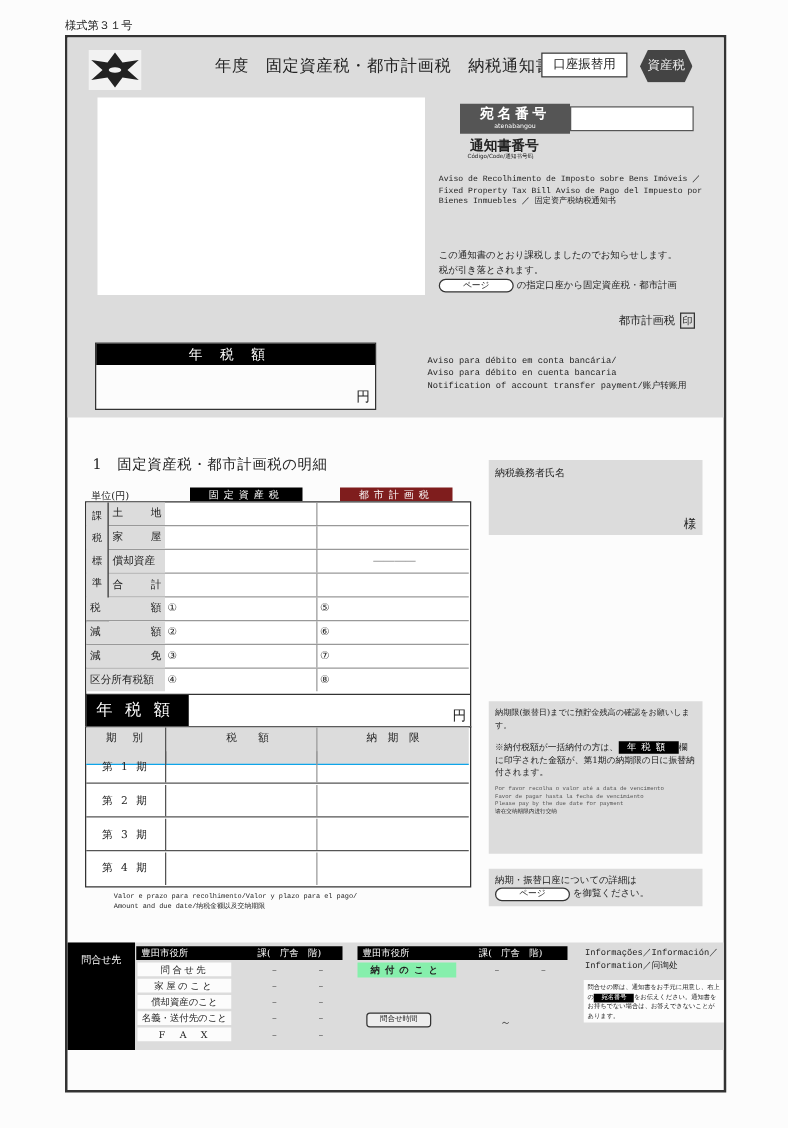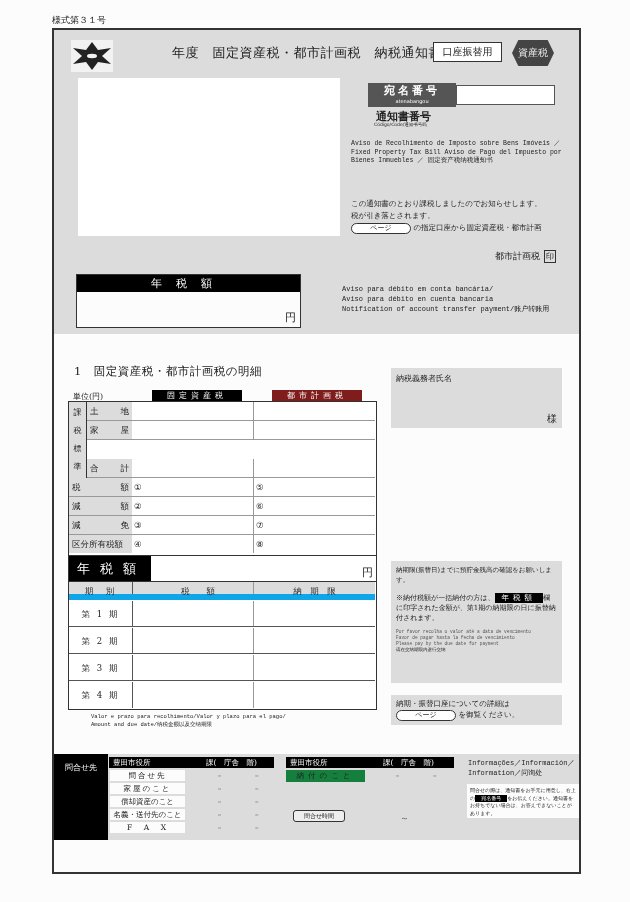--- a/index.html
+++ b/index.html
@@ -52,21 +52,21 @@
   .row .c1 { position: absolute; left: 63px; top: 0; width: 120px; height: 18px; font-size: 8.5px; line-height: 18px; padding-left: 2px; }
   .row .c2 { position: absolute; left: 184px; top: 0; width: 122px; height: 18px; border-left: 1px solid #999; font-size: 8.5px; line-height: 18px; padding-left: 2px; }
   #kazei { left: 0; top: 0; width: 18px; height: 96px; background: #dcdcdc; border: 1.5px solid #333; border-left: none; border-top: none; font-size: 8px; text-align: center; line-height: 18px; padding-top: 2px; }
 
   #annual-row { left: 14px; top: 526px; width: 309px; height: 26px; border: 1.5px solid #333; border-top: none; background: #fff; }
   #annual-row .blk { position: absolute; left: 0; top: 0; width: 82px; height: 25px; background: #000; color: #fff; font-size: 13px; line-height: 25px; letter-spacing: 10px; padding-left: 8px; }
   #annual-row .formula { position: absolute; left: 92px; top: 2px; font-size: 7.5px; margin-top: 40px; }
   #annual-row .yen { position: absolute; right: 3px; bottom: 1px; font-size: 11px; }
 
   #period-tbl { left: 14px; top: 551px; width: 309px; height: 129px; border: 1.5px solid #333; background: #fff; }
-  #period-tbl .phd { position: absolute; left: 0; top: 0; width: 306px; height: 18px; background: #dcdcdc; font-size: 8.5px; line-height: 18px; border-bottom: 6px solid #0ea5e9; }
+  #period-tbl .phd { position: absolute; left: 0; top: 0; width: 306px; height: 30px; background: #dcdcdc; font-size: 8.5px; line-height: 18px; border-bottom: 1px solid #0ea5e9; }
   #period-tbl .prow { position: absolute; left: 0; width: 306px; height: 26px; border-bottom: 1px solid #555; font-size: 8.5px; line-height: 26px; }
   #period-tbl .prow:last-child { border-bottom: none; }
   .pc0 { position: absolute; left: 0; width: 63px; text-align: center; letter-spacing: 2px; }
   .pc1 { position: absolute; left: 63px; width: 121px; height: 100%; border-left: 1px solid #555; text-align: center; padding-left: 10px; }
   .pc2 { position: absolute; left: 184px; width: 122px; height: 100%; border-left: 1px solid #999; text-align: center; }
 
   #amount-note { left: 37px; top: 683px; font-size: 5.5px; line-height: 8px; }
 
   
   #taxpayer { left: 337px; top: 338px; width: 171px; height: 60px; background: #dcdcdc; }
@@ -82,21 +82,21 @@
 
   
   #inq { left: 0; top: 724px; width: 525px; height: 86px; background: #dcdcdc; }
   #inq-label { left: 0; top: 0; width: 54px; height: 86px; background: #000; color: #fff; font-size: 8px; text-align: center; padding-top: 8px; }
   #inq-hd1 { left: 55px; top: 3px; width: 165px; height: 11px; background: #000; color: #fff; font-size: 7.5px; line-height: 11px; padding-left: 4px; }
   #inq-hd1 .r { position: absolute; left: 97px; }
   #inq-hd2 { left: 232px; top: 3px; width: 168px; height: 11px; background: #000; color: #fff; font-size: 7.5px; line-height: 11px; padding-left: 4px; }
   #inq-hd2 .r { position: absolute; left: 97px; }
   .inq-item { position: absolute; left: 56px; width: 75px; height: 11px; background: #fcfcfc; font-size: 7.5px; line-height: 11px; text-align: center; letter-spacing: 2px; }
   .inq-dash { position: absolute; left: 162px; font-size: 7px; color: #444; letter-spacing: 14px; }
-  #pay-item { left: 232px; top: 16px; width: 79px; height: 12px; background: #15803d; font-size: 7.5px; line-height: 12px; text-align: center; letter-spacing: 4px; }
+  #pay-item { left: 232px; top: 16px; width: 79px; height: 12px; background: #86efac; font-size: 7.5px; line-height: 12px; text-align: center; letter-spacing: 4px; font-weight: bold; }
   #pay-dash { left: 340px; top: 17px; font-size: 7px; letter-spacing: 14px; color: #444; }
   #hours-btn { left: 239px; top: 56px; width: 52px; height: 12px; border: 1.5px solid #333; border-radius: 3px; background: #eee; font-size: 6px; line-height: 10px; text-align: center; }
   #tilde { left: 346px; top: 58px; font-size: 9px; color: #444; }
   #info-lang { left: 414px; top: 4px; font-size: 7px; line-height: 10px; }
   #inq-note { left: 413px; top: 30px; width: 112px; height: 34px; background: #fcfcfc; font-size: 5px; line-height: 7.5px; padding: 3px 3px; }
   #inq-note .chip { display: inline-block; background: #000; color: #fff; padding: 0 6px; font-size: 5px; }
 </style>
 </head>
 <body>
 
@@ -158,20 +158,25 @@
   <div id="tbl" class="abs">
     <div class="row" style="top:0">
       <div class="lbl" style="left:18px;width:45px;padding-left:3px;"><span>土</span><span style="float:right;margin-right:3px">地</span></div>
       <div class="c1"></div>
       <div class="c2"></div>
     </div>
     <div class="row" style="top:19px">
       <div class="lbl" style="left:18px;width:45px;padding-left:3px;"><span>家</span><span style="float:right;margin-right:3px">屋</span></div>
       <div class="c1"></div>
       <div class="c2"></div>
+    </div>
+    <div class="row" style="top:38px">
+      <div class="lbl" style="left:18px;width:45px;padding-left:3px;"><span>償却資産</span></div>
+      <div class="c1"></div>
+      <div class="c2" style="text-align:center;color:#777">――――</div>
     </div>
     <div class="row" style="top:57px">
       <div class="lbl" style="left:18px;width:45px;padding-left:3px;"><span>合</span><span style="float:right;margin-right:3px">計</span></div>
       <div class="c1"></div>
       <div class="c2"></div>
     </div>
     <div id="kazei" class="abs">
       <div>課</div>
       <div>税</div>
       <div>標</div>

